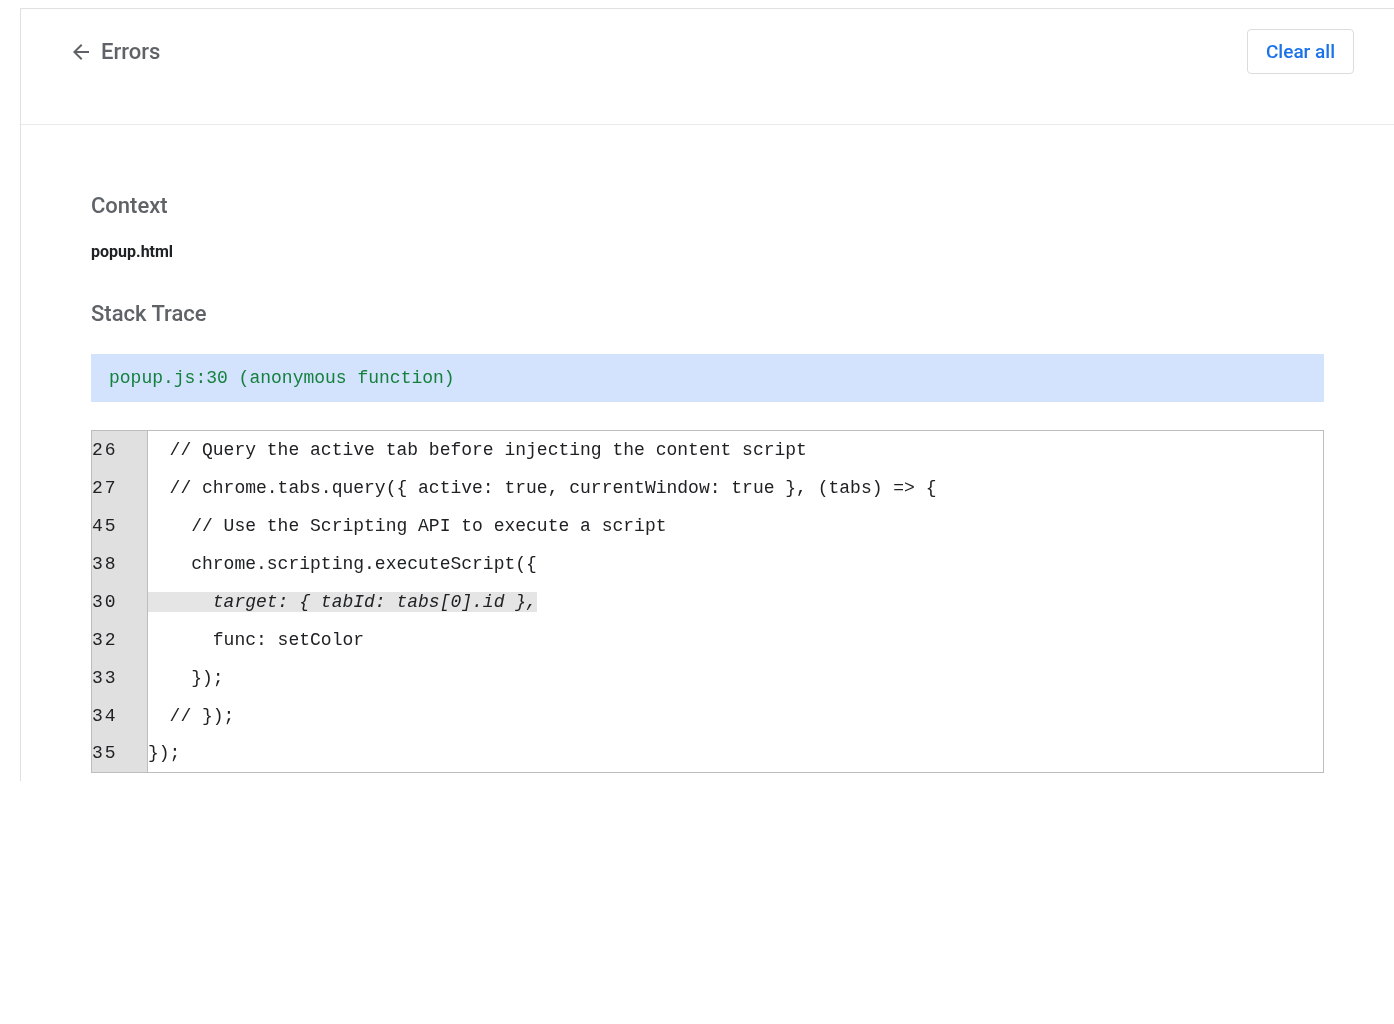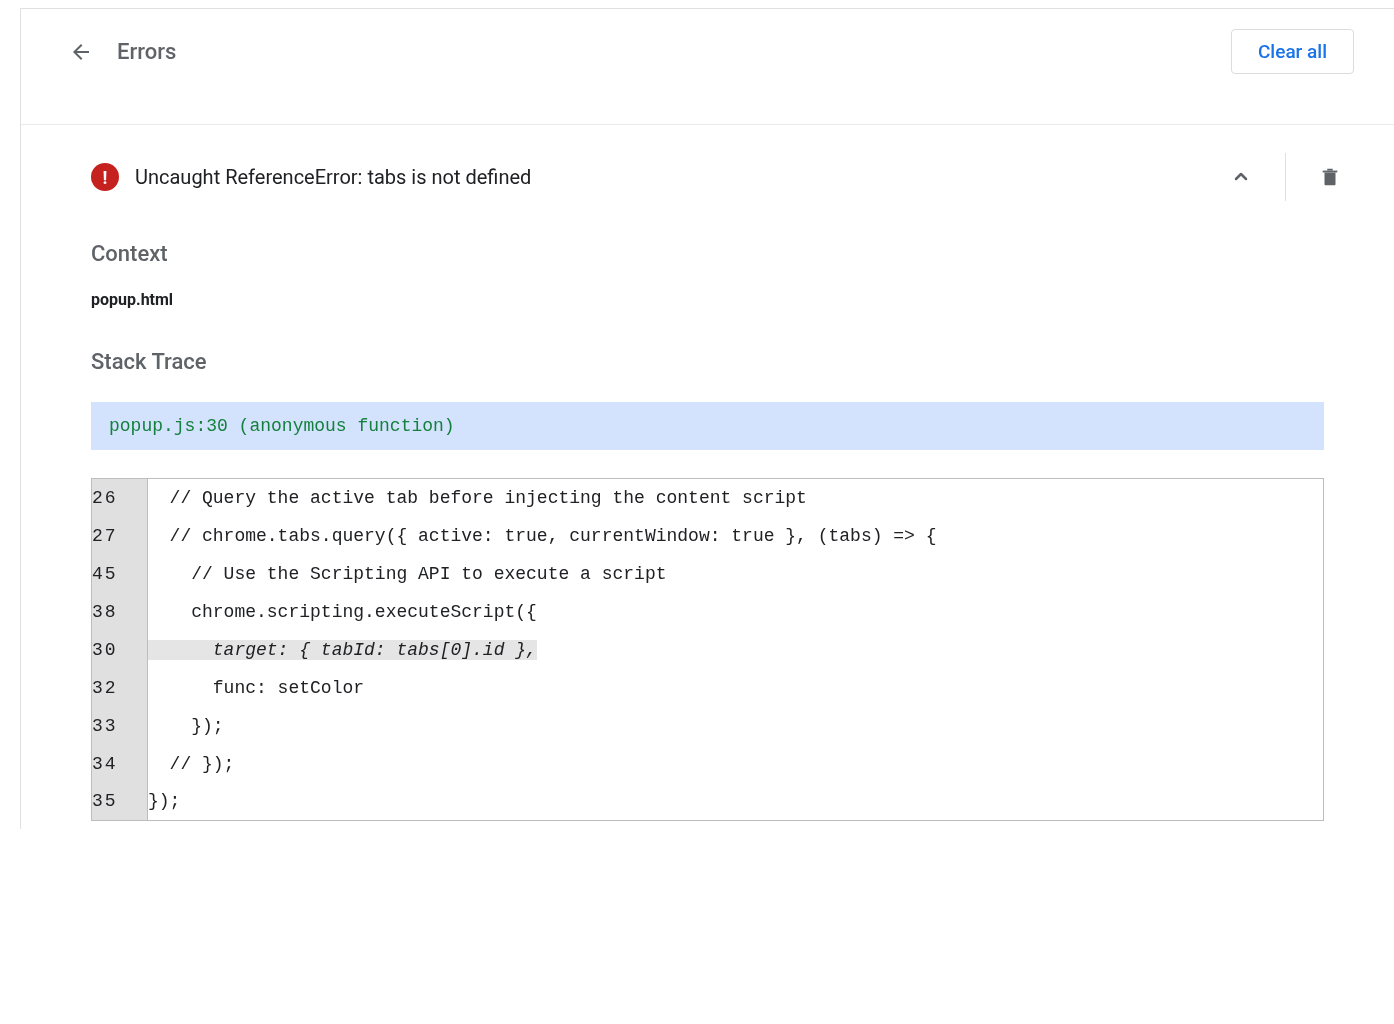--- a/index.html
+++ b/index.html
@@ -22,41 +22,41 @@
     }
     .header {
       display: flex;
       align-items: center;
       justify-content: space-between;
       padding: 20px 40px 20px 48px;
     }
     .header-left {
       display: flex;
       align-items: center;
-      gap: 24px;
+      gap: 8px;
     }
     .back-arrow {
       width: 24px;
       height: 24px;
       cursor: pointer;
       display: flex;
       align-items: center;
       justify-content: center;
       color: #5f6368;
     }
     .header-title {
       font-size: 22px;
       font-weight: 500;
       color: #5f6368;
     }
     .clear-all-btn {
       background: #fff;
       border: 1px solid #dadce0;
       border-radius: 4px;
-      padding: 10px 26px;
+      padding: 10px 18px;
       font-size: 19px;
       font-weight: 500;
       color: #1a73e8;
       cursor: pointer;
       font-family: inherit;
     }
     .divider {
       height: 1px;
       background: #e8eaed;
       margin: 30px 0 28px 0;
@@ -187,39 +187,20 @@
           <path d="M20 11H7.83l5.59-5.59L12 4l-8 8 8 8 1.41-1.41L7.83 13H20v-2z" fill="currentColor"></path>
         </svg>
       </div>
       <div class="header-title">Errors</div>
     </div>
     <button class="clear-all-btn">Clear all</button>
   </div>
 
   <div class="divider"></div>
 
-  <div class="error-row">
-    <div class="error-badge"></div>
-    <div class="error-message">Uncaught ReferenceError: tabs is not defined</div>
-    <div class="error-actions">
-      <div class="chevron-up">
-        <svg width="24" height="24" viewBox="0 0 24 24" fill="none">
-          <path d="M7 14l5-5 5 5" stroke="currentColor" stroke-width="2.5" stroke-linecap="round" stroke-linejoin="round"></path>
-        </svg>
-      </div>
-      <div class="action-divider"></div>
-      <div class="trash-icon">
-        <svg width="22" height="22" viewBox="0 0 24 24" fill="currentColor">
-          <path d="M6 7h12v13a1 1 0 0 1-1 1H7a1 1 0 0 1-1-1V7z"></path>
-          <path d="M4 5h16v2H4z"></path>
-          <path d="M9 3h6v2H9z"></path>
-        </svg>
-      </div>
-    </div>
-  </div>
 
   <div class="details">
     <div class="section-heading">Context</div>
     <div class="context-value">popup.html</div>
 
     <div class="section-heading">Stack Trace</div>
     <div class="stack-location">popup.js:30 (anonymous function)</div>
 
     <table class="code-table">
       <tbody id="code-body">

